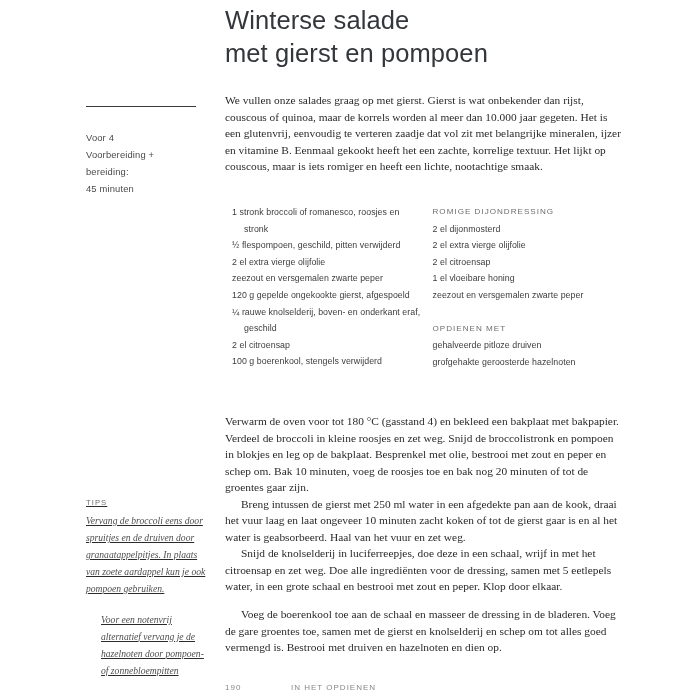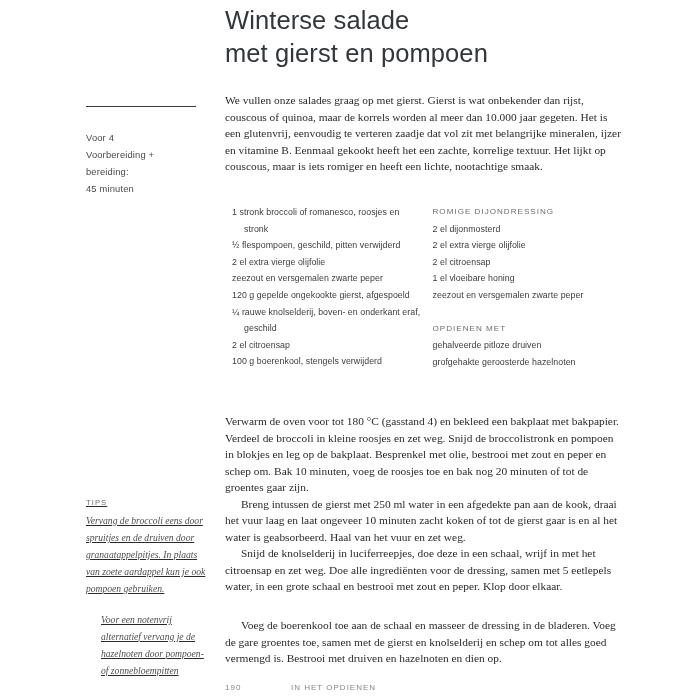--- a/index.html
+++ b/index.html
@@ -137,21 +137,21 @@
     line-height: 16.55px;
     color: #2a2a2a;
   }
   .method p {
     margin: 0;
   }
   .method p + p {
     text-indent: 16px;
   }
   .method .spaced {
-    margin-top: 22px;
+    margin-top: 11px;
     text-indent: 16px;
   }
 
   
   .footer {
     position: absolute;
     left: 225px;
     top: 683px;
     width: 400px;
     font-family: "Liberation Sans", sans-serif;

